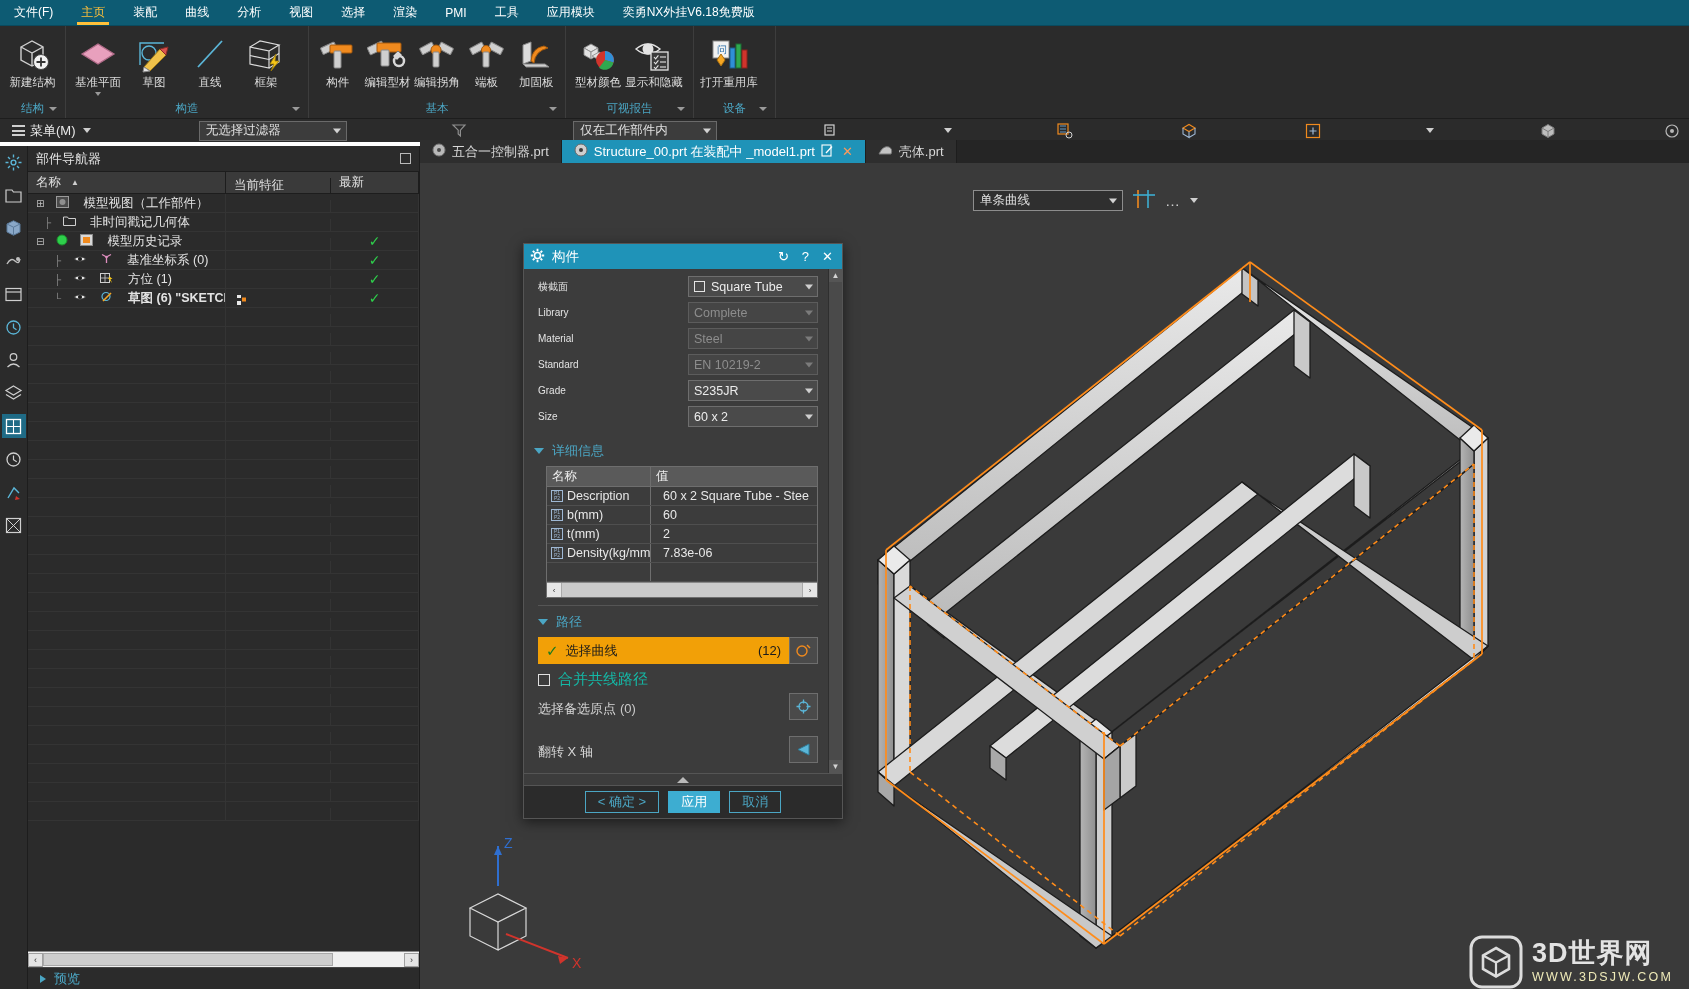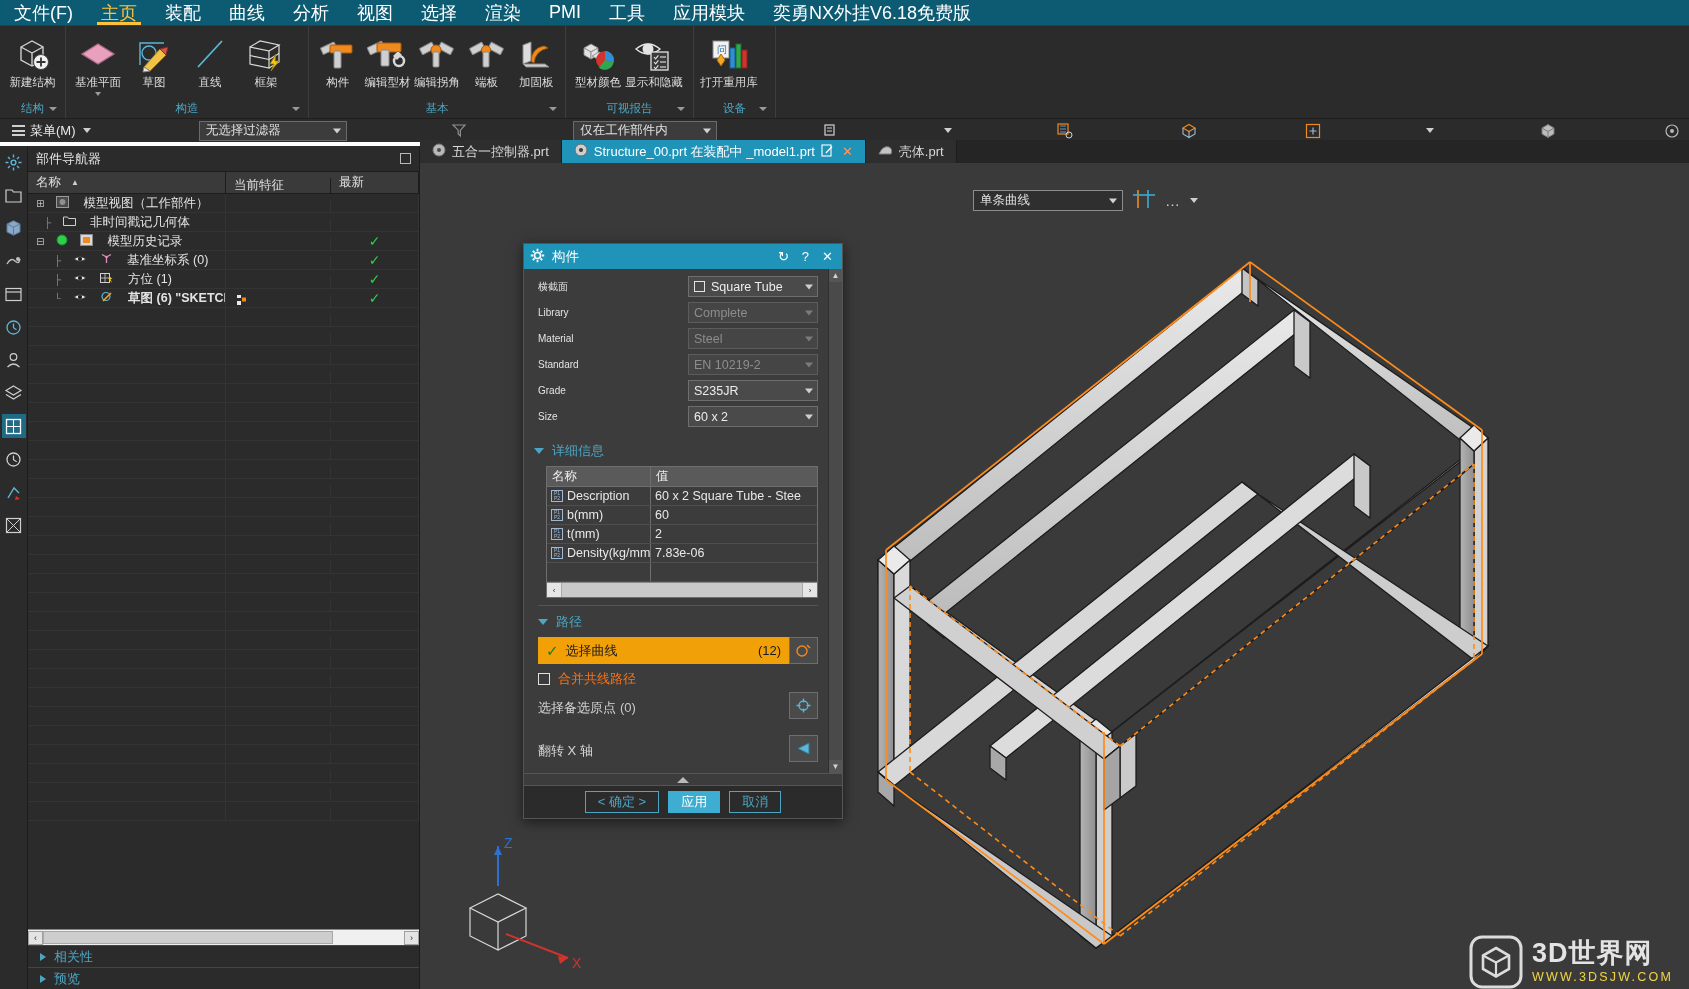--- a/index.html
+++ b/index.html
@@ -7,21 +7,21 @@
     width:1689px; height:989px; overflow:hidden;
     background:#2b2b2b; color:#e8e8e8;
     font-family:"Liberation Sans","DejaVu Sans",sans-serif;
     font-size:13px; position:relative;
   }
 
   
   .menubar{height:26px;background:#0d5b73;display:flex;align-items:stretch;
     border-bottom:1px solid #0a4a5e;}
   .menubar .mi{padding:0 14px;display:flex;align-items:center;color:#fff;
-    font-size:18px;cursor:default;position:relative;}
+    font-size:12px;cursor:default;position:relative;}
   .menubar .mi.active{color:#ffc03a;}
   .menubar .mi.active::after{content:"";position:absolute;left:10px;right:10px;
     bottom:0;height:3px;background:#ffc03a;}
   .menubar .mi.plain{color:#ffffff;}
 
   
   .ribbon{height:93px;background:#2b2b2b;display:flex;align-items:stretch;
     border-bottom:1px solid #1d1d1d;position:relative;}
   .rgroup{display:flex;flex-direction:column;justify-content:space-between;
     border-right:1px solid #3d3d3d;padding:0 4px;position:relative;}
@@ -137,62 +137,62 @@
     border-top:5px solid #cfcfcf;}
   .fld.dis::after{border-top-color:#7b7b7b;}
   .fld .sq{width:11px;height:11px;border:1.7px solid #e4e4e4;margin-right:6px;
     flex:0 0 auto;}
   .dtbl{margin:2px 10px 0 22px;border:1px solid #6e6e6e;background:#3c3c3c;}
   .dtbl .dh{display:flex;height:20px;background:#5a5a5a;border-bottom:1px solid #6e6e6e;}
   .dtbl .dh div{font-size:12.5px;color:#efefef;display:flex;align-items:center;
     padding:0 5px;}
   .dc1{width:104px;border-right:1px solid #6e6e6e;}
   .dc2{flex:1;}
-  .dtbl .dr{display:flex;height:19px;border-bottom:1px solid #4f4f4f;}
+  .dtbl .dr{display:flex;height:19px;border-bottom:1px solid #4f4f4f;gap:8px;}
   .dtbl .dr div{font-size:12.5px;color:#e8e8e8;display:flex;align-items:center;
     padding:0 4px;gap:4px;white-space:nowrap;overflow:hidden;}
   .pico{display:inline-block;width:12px;height:12px;border:1px solid #9fb8d4;
     font-size:5px;line-height:5px;color:#9fb8d4;flex:0 0 auto;
     background:#3c3c3c;text-align:center;}
   .dfill{height:18px;}
   .dsb{height:15px;background:#d6d6d6;border-top:1px solid #888;display:flex;
     align-items:center;}
   .dsb .a{width:15px;height:14px;background:#e6e6e6;border-right:1px solid #aaa;
     display:flex;align-items:center;justify-content:center;font-size:8px;color:#333;}
   .dsb .th{flex:1;height:14px;background:#cacaca;}
   .divider{height:1px;background:#555;margin:7px 10px 2px 14px;}
   .selbarhl{display:flex;align-items:center;gap:7px;height:27px;
     margin:2px 10px 2px 14px;background:#f2a007;padding:0 8px;cursor:default;}
   .selbarhl .chk{color:#1a7a1f;font-size:15px;font-weight:bold;}
   .selbarhl .tx{font-size:13px;color:#1b1b1b;flex:1;}
   .sqbtn{width:29px;height:27px;background:#4a4a4a;border:1px solid #6e6e6e;
     display:flex;align-items:center;justify-content:center;cursor:default;}
   .cbrow{display:flex;align-items:center;gap:8px;margin:4px 10px 4px 14px;
-    font-size:13px;color:#f97316;cursor:default;}
+    font-size:15px;color:#14b8a6;cursor:default;}
   .cbox{width:12px;height:12px;border:1.7px solid #e0e0e0;background:#3c3c3c;}
   .lrow{display:flex;align-items:center;margin:6px 10px 2px 14px;
     font-size:13px;color:#d6d6d6;}
   .lrow .cnt{color:#c9c9c9;margin-left:4px;}
   .dlg-collapse{height:12px;display:flex;align-items:center;justify-content:center;
     background:#3c3c3c;border-top:1px solid #555;}
   .dlg-collapse .up{width:0;height:0;border-left:6px solid transparent;
     border-right:6px solid transparent;border-bottom:6px solid #b9b9b9;}
   .dlg-ft{height:33px;background:#2b2b2b;display:flex;align-items:center;
     justify-content:center;gap:9px;border-top:1px solid #555;}
   .dbtn{height:22px;min-width:52px;padding:0 12px;display:flex;align-items:center;
     justify-content:center;font-size:13px;background:#2b2b2b;border:1px solid #4ba6c4;
     color:#4ba6c4;cursor:default;}
   .dbtn.prim{background:#3dadd1;color:#fff;border-color:#3dadd1;}
 
   
   .wm{position:absolute;right:16px;bottom:0;display:flex;align-items:center;
     gap:9px;opacity:.92;}
   .wm .wt{display:flex;flex-direction:column;line-height:1;}
   .wm .w1{font-size:27px;color:#f2f2f2;font-weight:bold;letter-spacing:1px;}
-  .wm .w2{font-size:12.5px;color:#fde047;letter-spacing:2.2px;margin-top:4px;text-align:center;}
+  .wm .w2{font-size:12.5px;color:#fef9c3;letter-spacing:2.2px;margin-top:4px;text-align:center;}
 </style>
 </head>
 <body>
 
 <div class="menubar">
   <div class="mi">文件(F)</div>
   <div class="mi active">主页</div>
   <div class="mi">装配</div>
   <div class="mi">曲线</div>
   <div class="mi">分析</div>
@@ -835,24 +835,20 @@
     </div>
   </div>
 
   <div class="hscroll">
     <div class="arw">‹</div>
     <div class="thumbh" style="width:290px"></div>
     <div style="flex:1"></div>
     <div class="arw">›</div>
   </div>
 
-  <div class="accsec">
-    <i class="tri"></i>
-    <span>相关性</span>
-  </div>
   <div class="accsec">
     <i class="tri"></i>
     <span>预览</span>
   </div>
 </div>
 
 <div class="tabbar">
   <div class="tab">
     <span>
       <svg width="14" height="14" viewBox="0 0 14 14">

